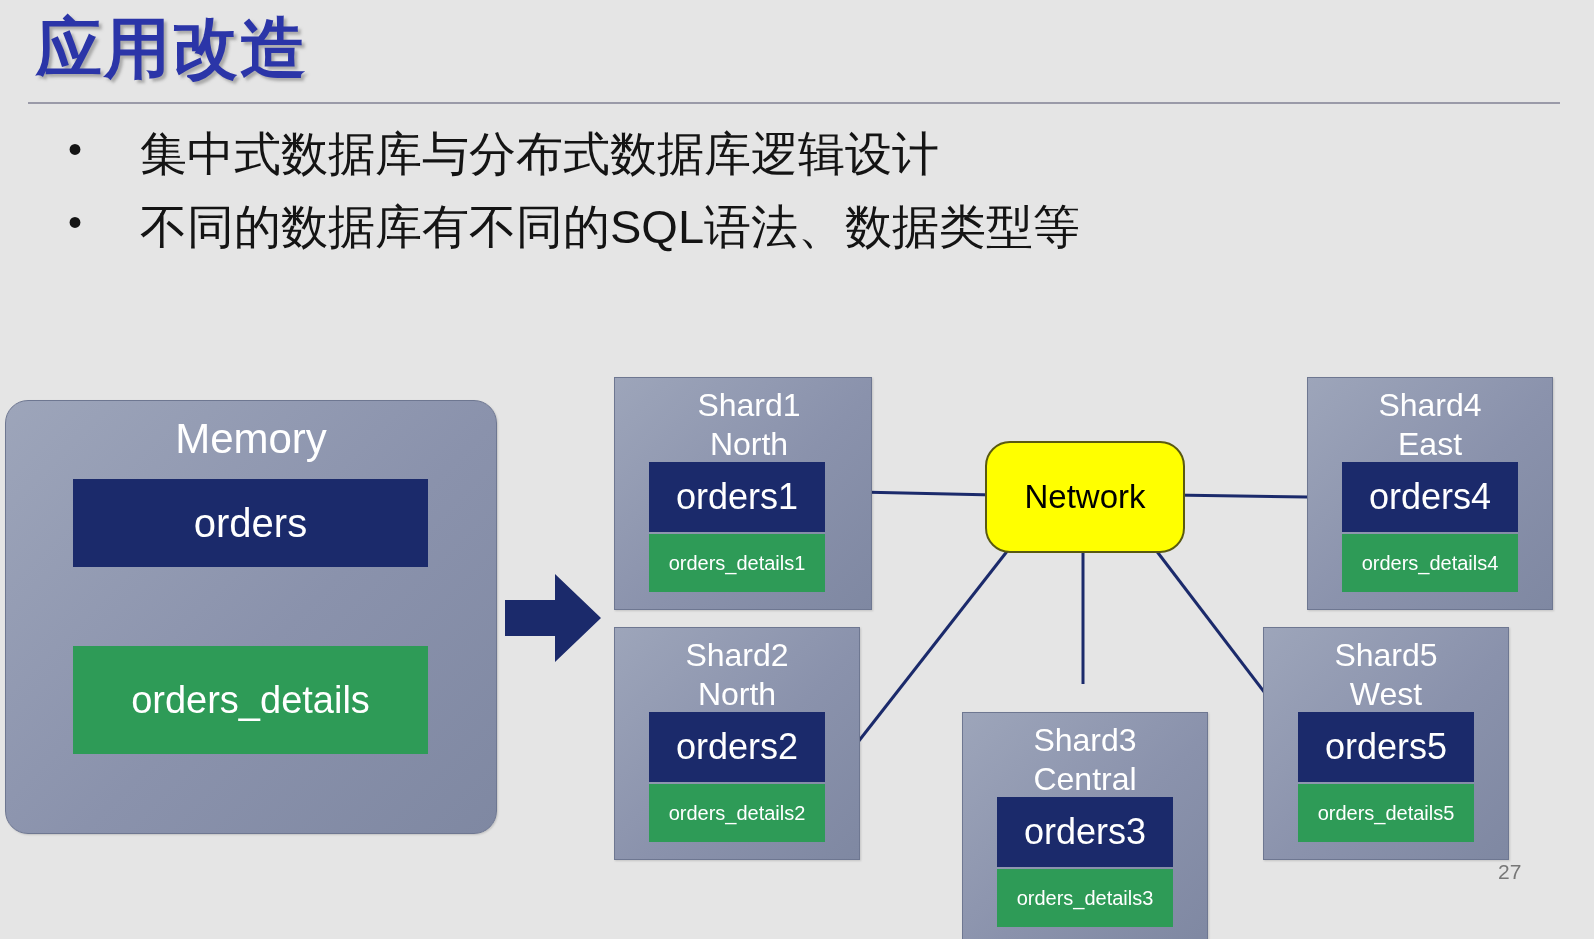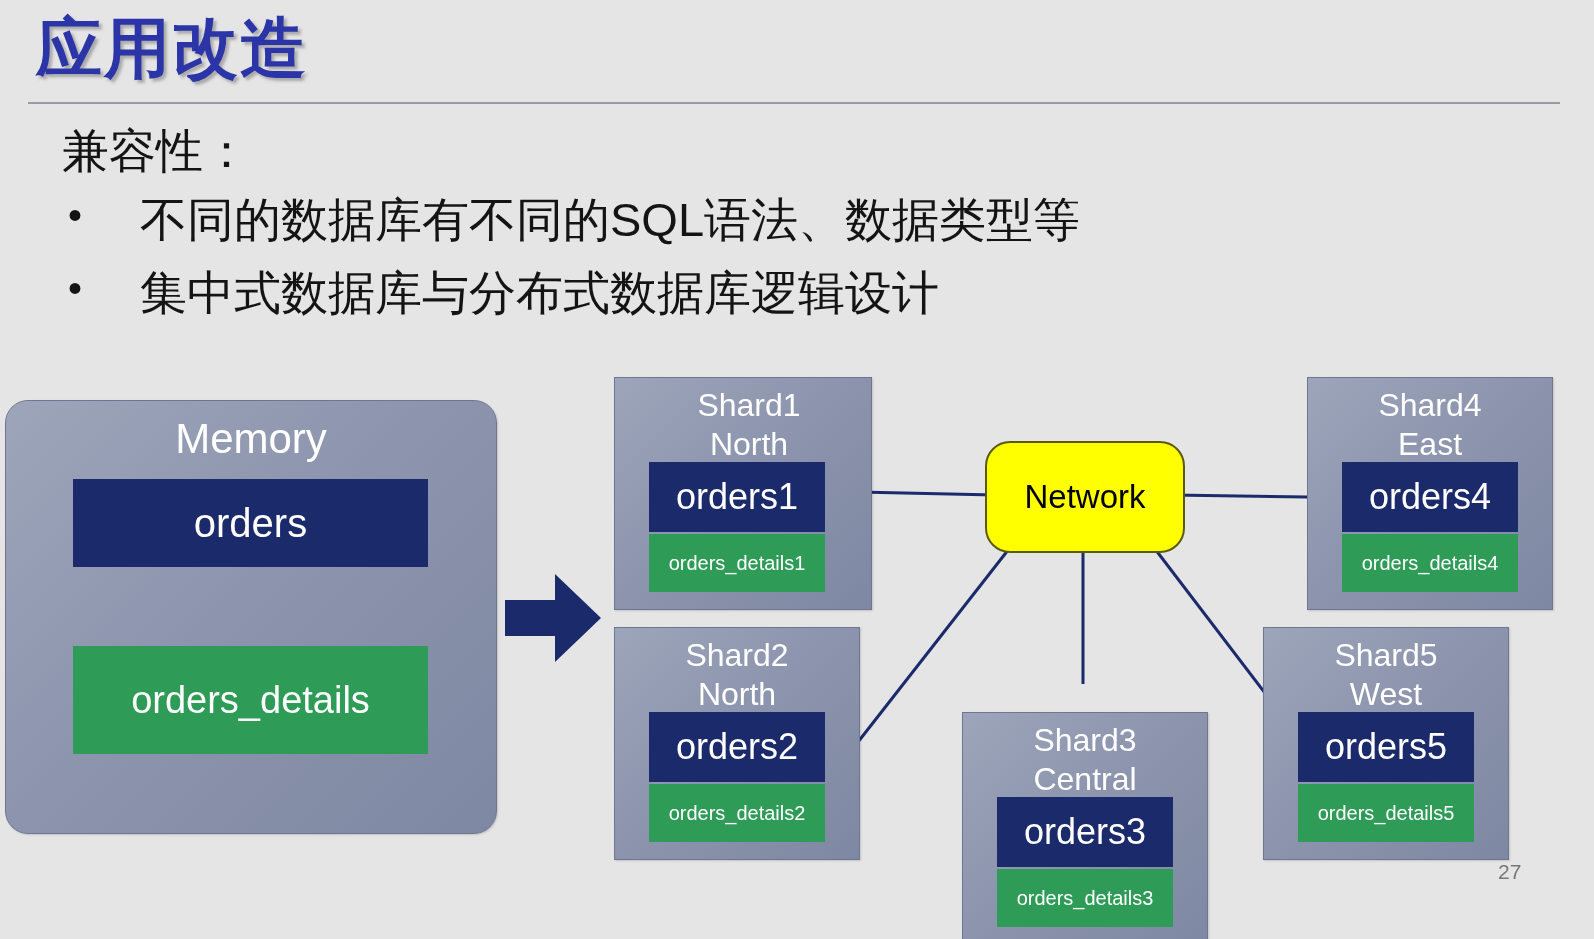--- a/index.html
+++ b/index.html
@@ -70,23 +70,22 @@
 </style>
 </head>
 <body>
 
 <div class="slide">
 
   <div class="title">应用改造</div>
   <div class="rule"></div>
 
   <div class="body-text">
-    <div class="body-heading">兼容性：</div>
+    <div class="bullet">集中式数据库与分布式数据库逻辑设计</div>
     <div class="bullet">不同的数据库有不同的SQL语法、数据类型等</div>
-    <div class="bullet">集中式数据库与分布式数据库逻辑设计</div>
   </div>
 
   <svg class="connectors" viewBox="0 0 1594 939">
     <line x1="858" y1="492" x2="995" y2="495" stroke="#1B2A6B" stroke-width="3"></line>
     <line x1="858" y1="742" x2="1012" y2="545" stroke="#1B2A6B" stroke-width="3"></line>
     <line x1="1083" y1="545" x2="1083" y2="684" stroke="#1B2A6B" stroke-width="3"></line>
     <line x1="1172" y1="495" x2="1307" y2="497" stroke="#1B2A6B" stroke-width="3"></line>
     <line x1="1152" y1="545" x2="1307" y2="748" stroke="#1B2A6B" stroke-width="3"></line>
   </svg>
 

